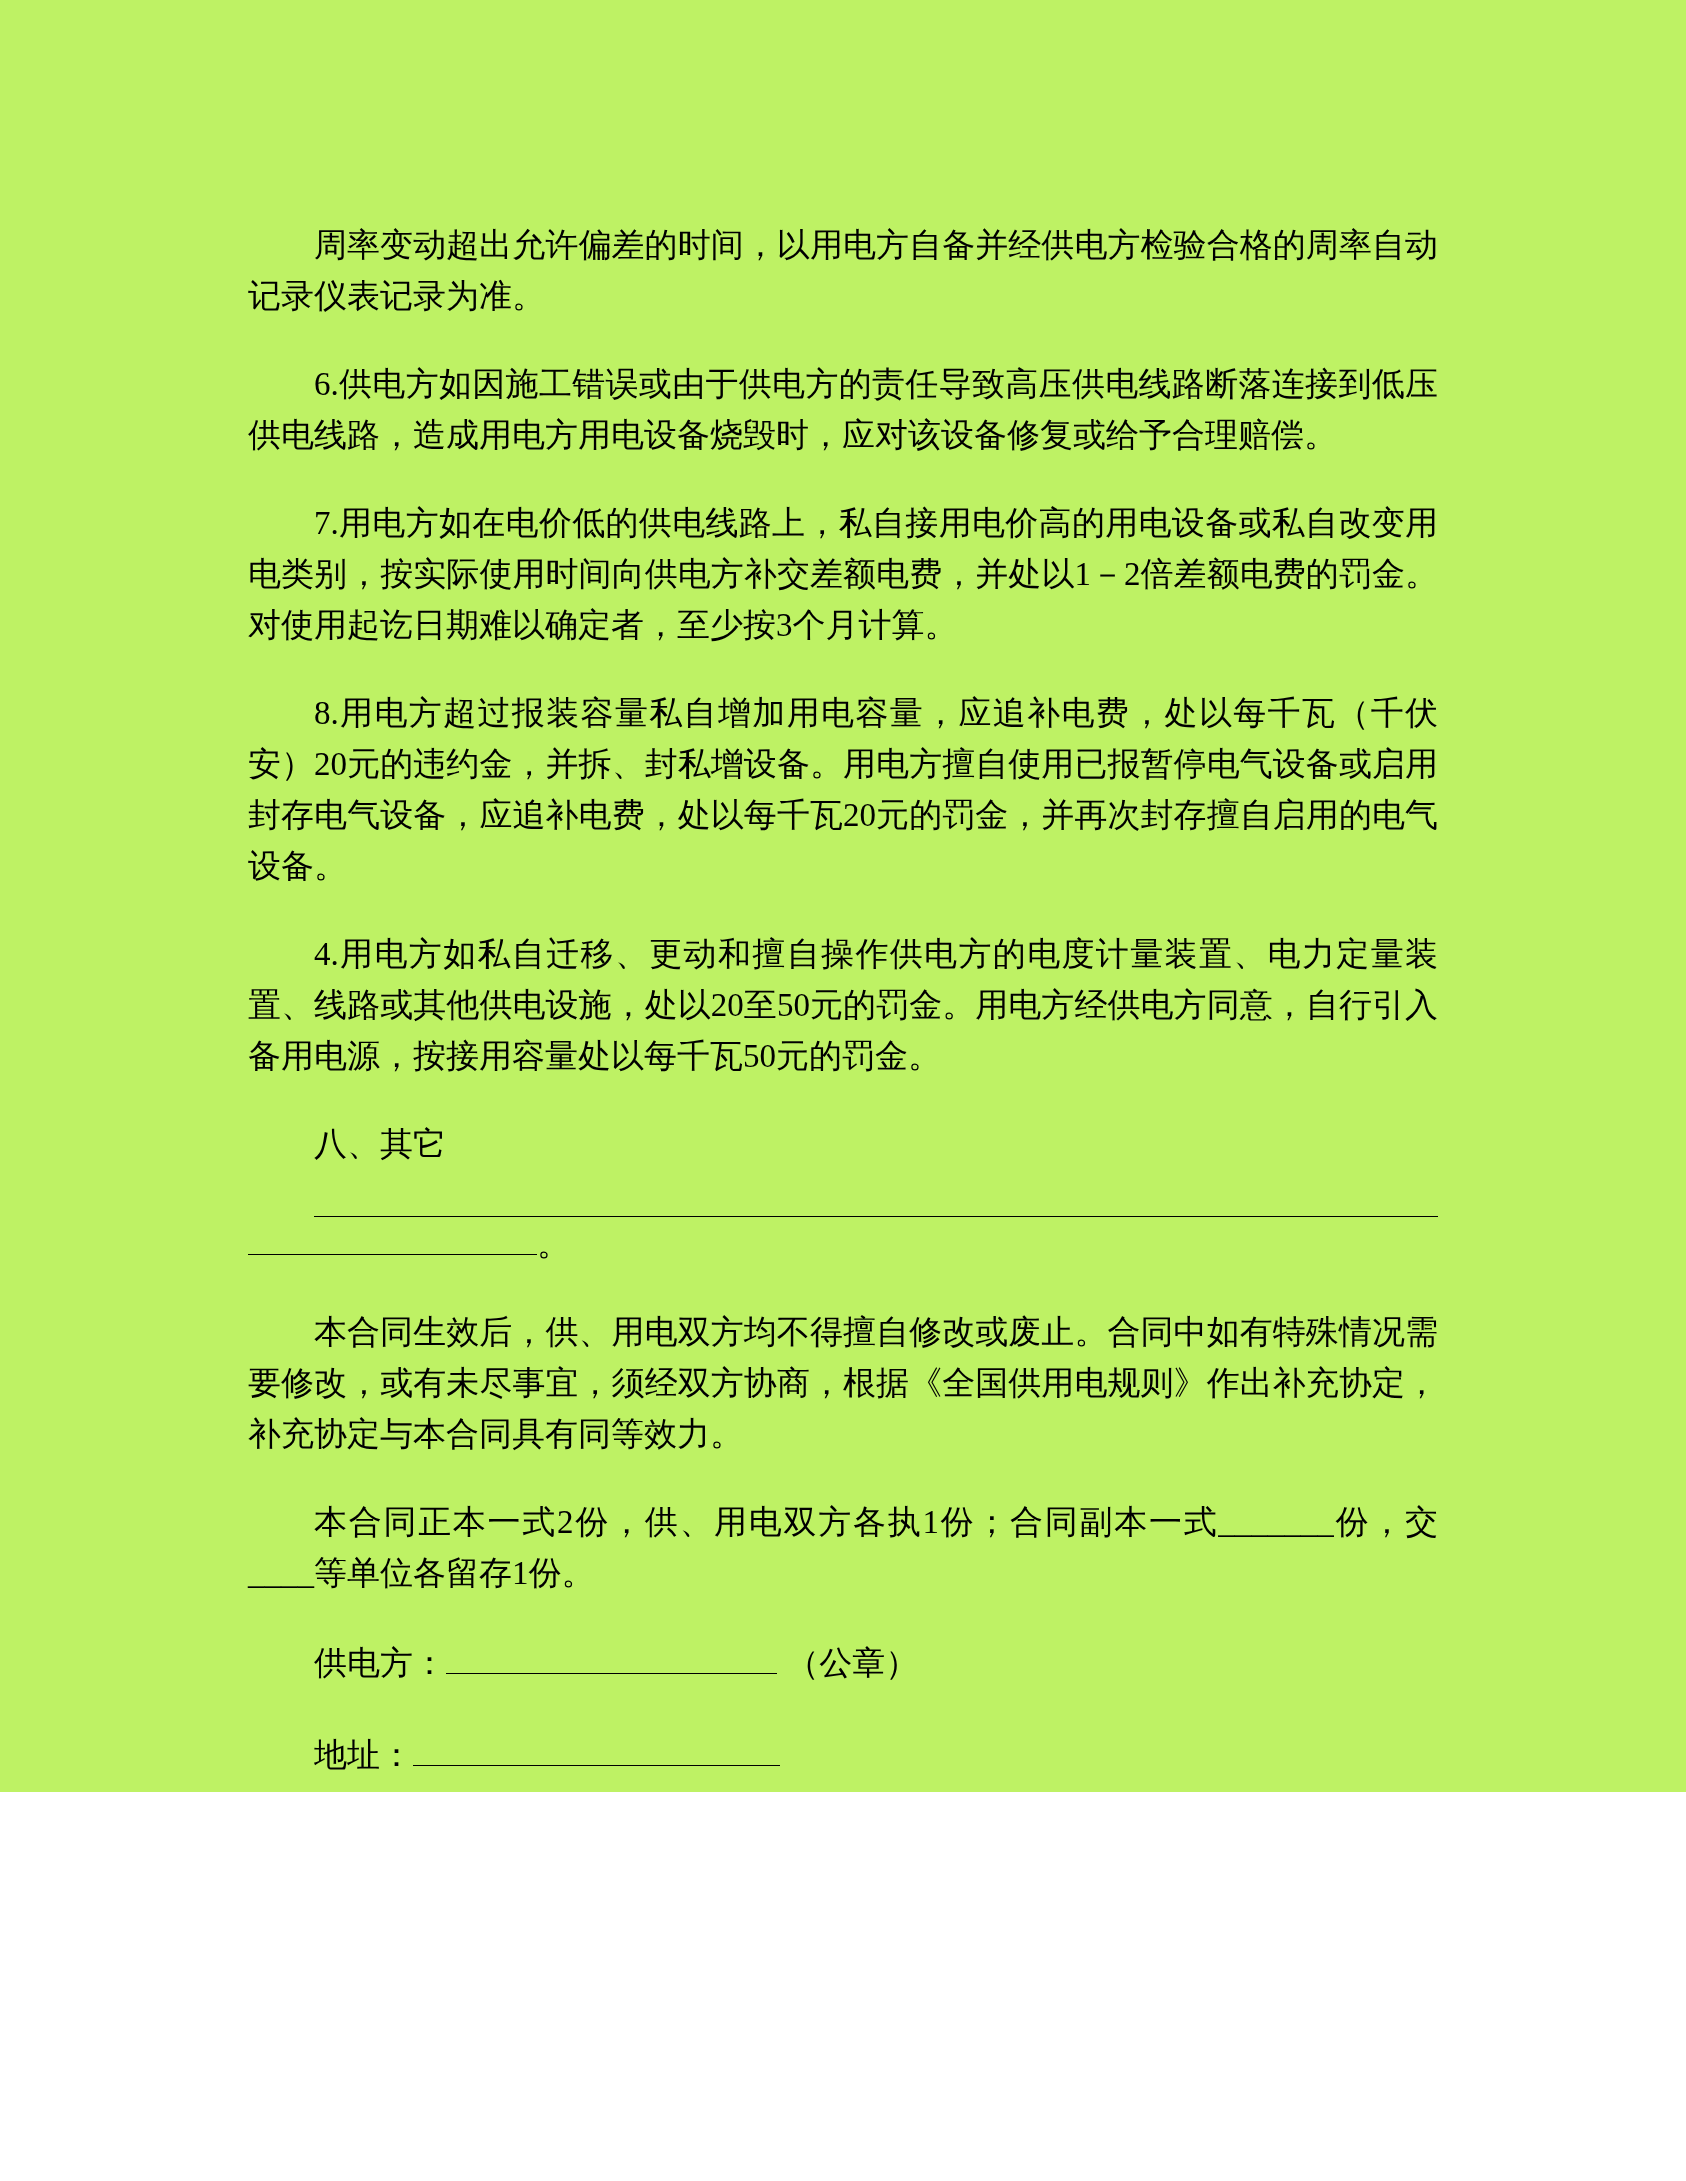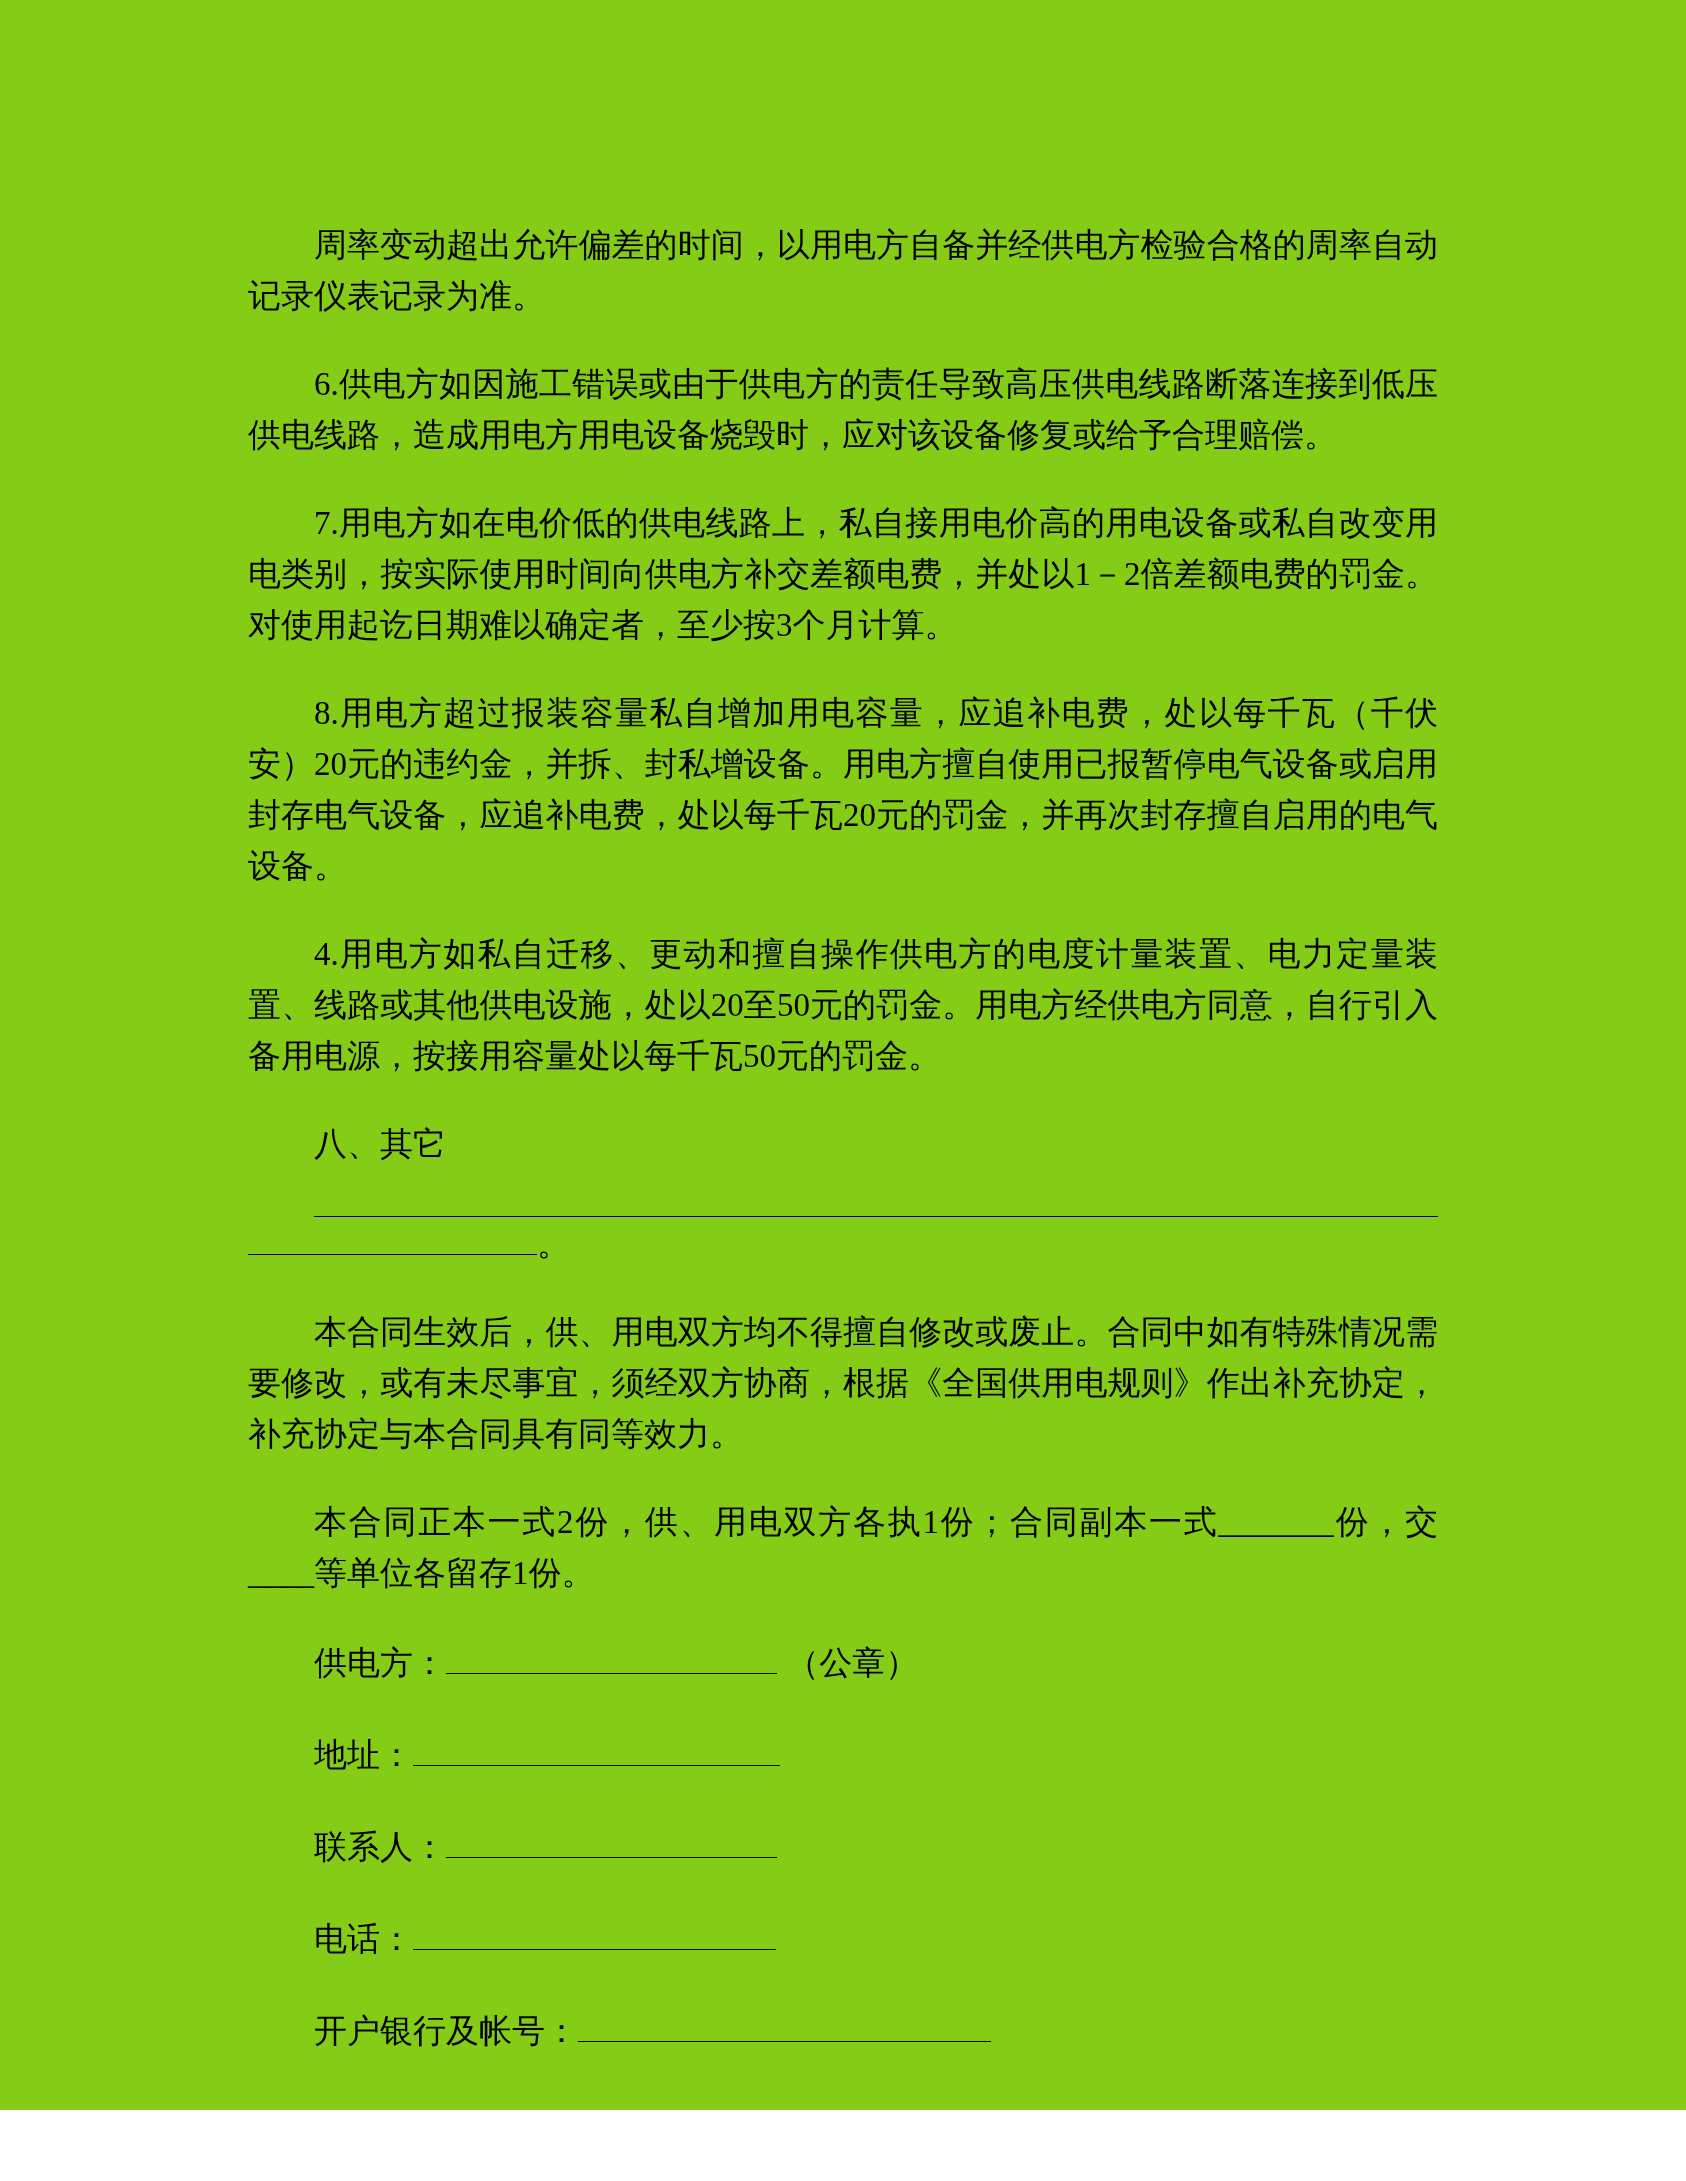--- a/index.html
+++ b/index.html
@@ -3,23 +3,23 @@
 <meta charset="utf-8">
 <style>
   html, body {
     margin: 0;
     padding: 0;
     background: #ffffff;
   }
   .page {
     position: relative;
     width: 1686px;
-    height: 2110px;
+    height: 1792px;
     box-sizing: border-box;
-    background: #84cc16;
+    background: #bef264;
     color: #000000;
     padding: 220px 248px 0 248px;
     font-family: "Liberation Serif", "DejaVu Serif", serif;
     font-size: 33px;
     line-height: 51px;
     text-align: justify;
   }
   p.para {
     margin: 0 0 37px 0;
     text-indent: 66px;

